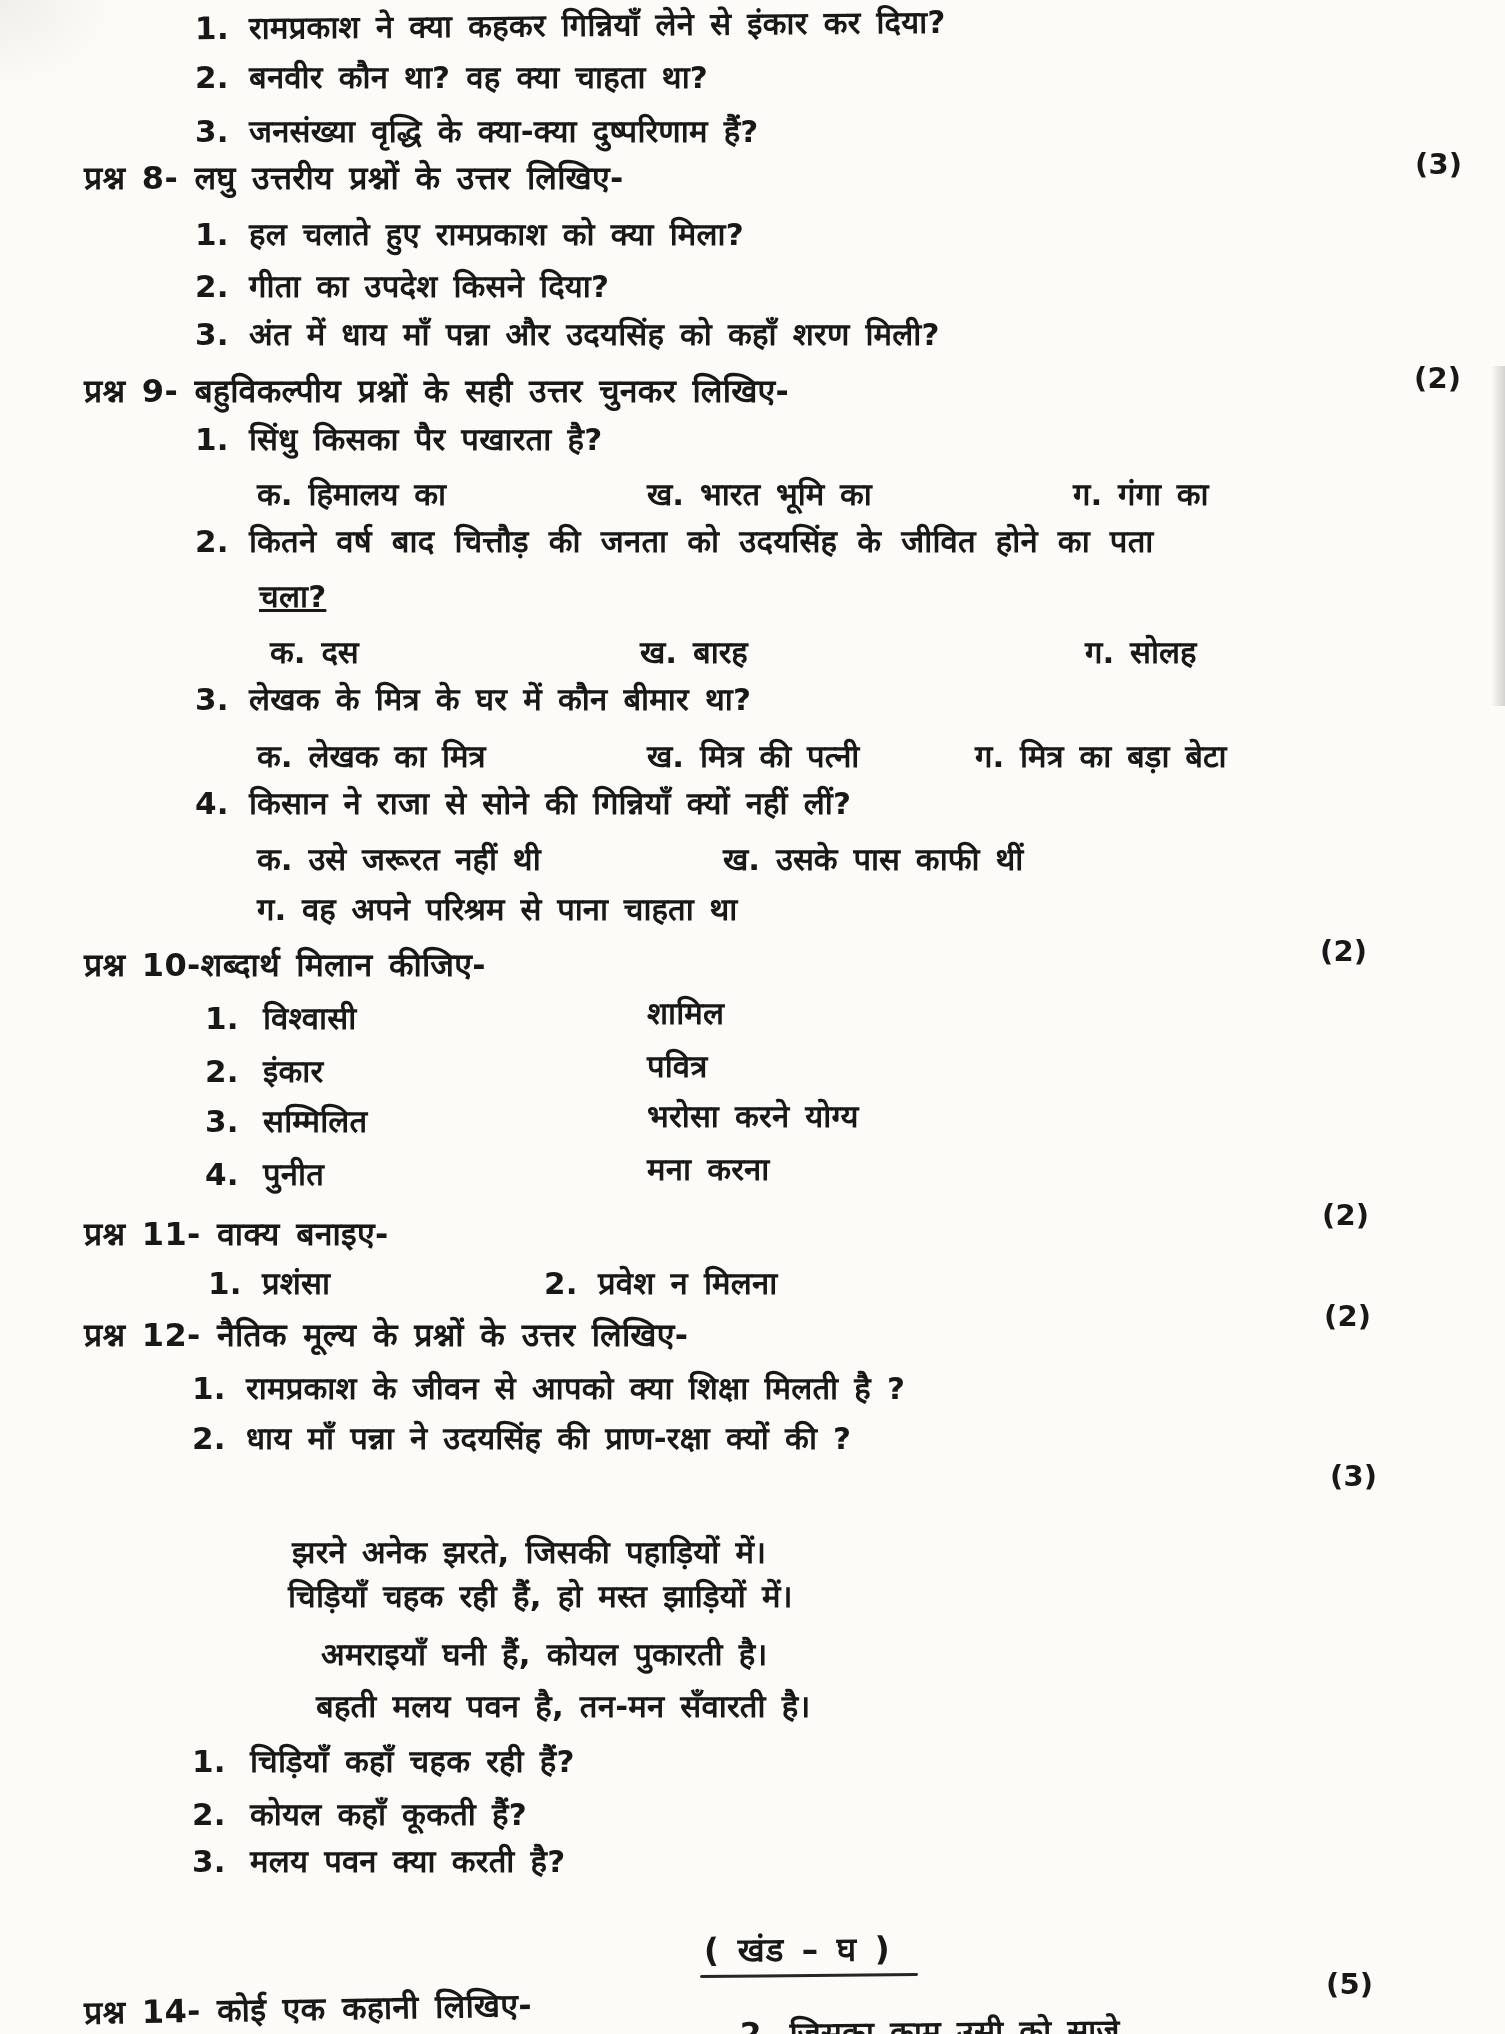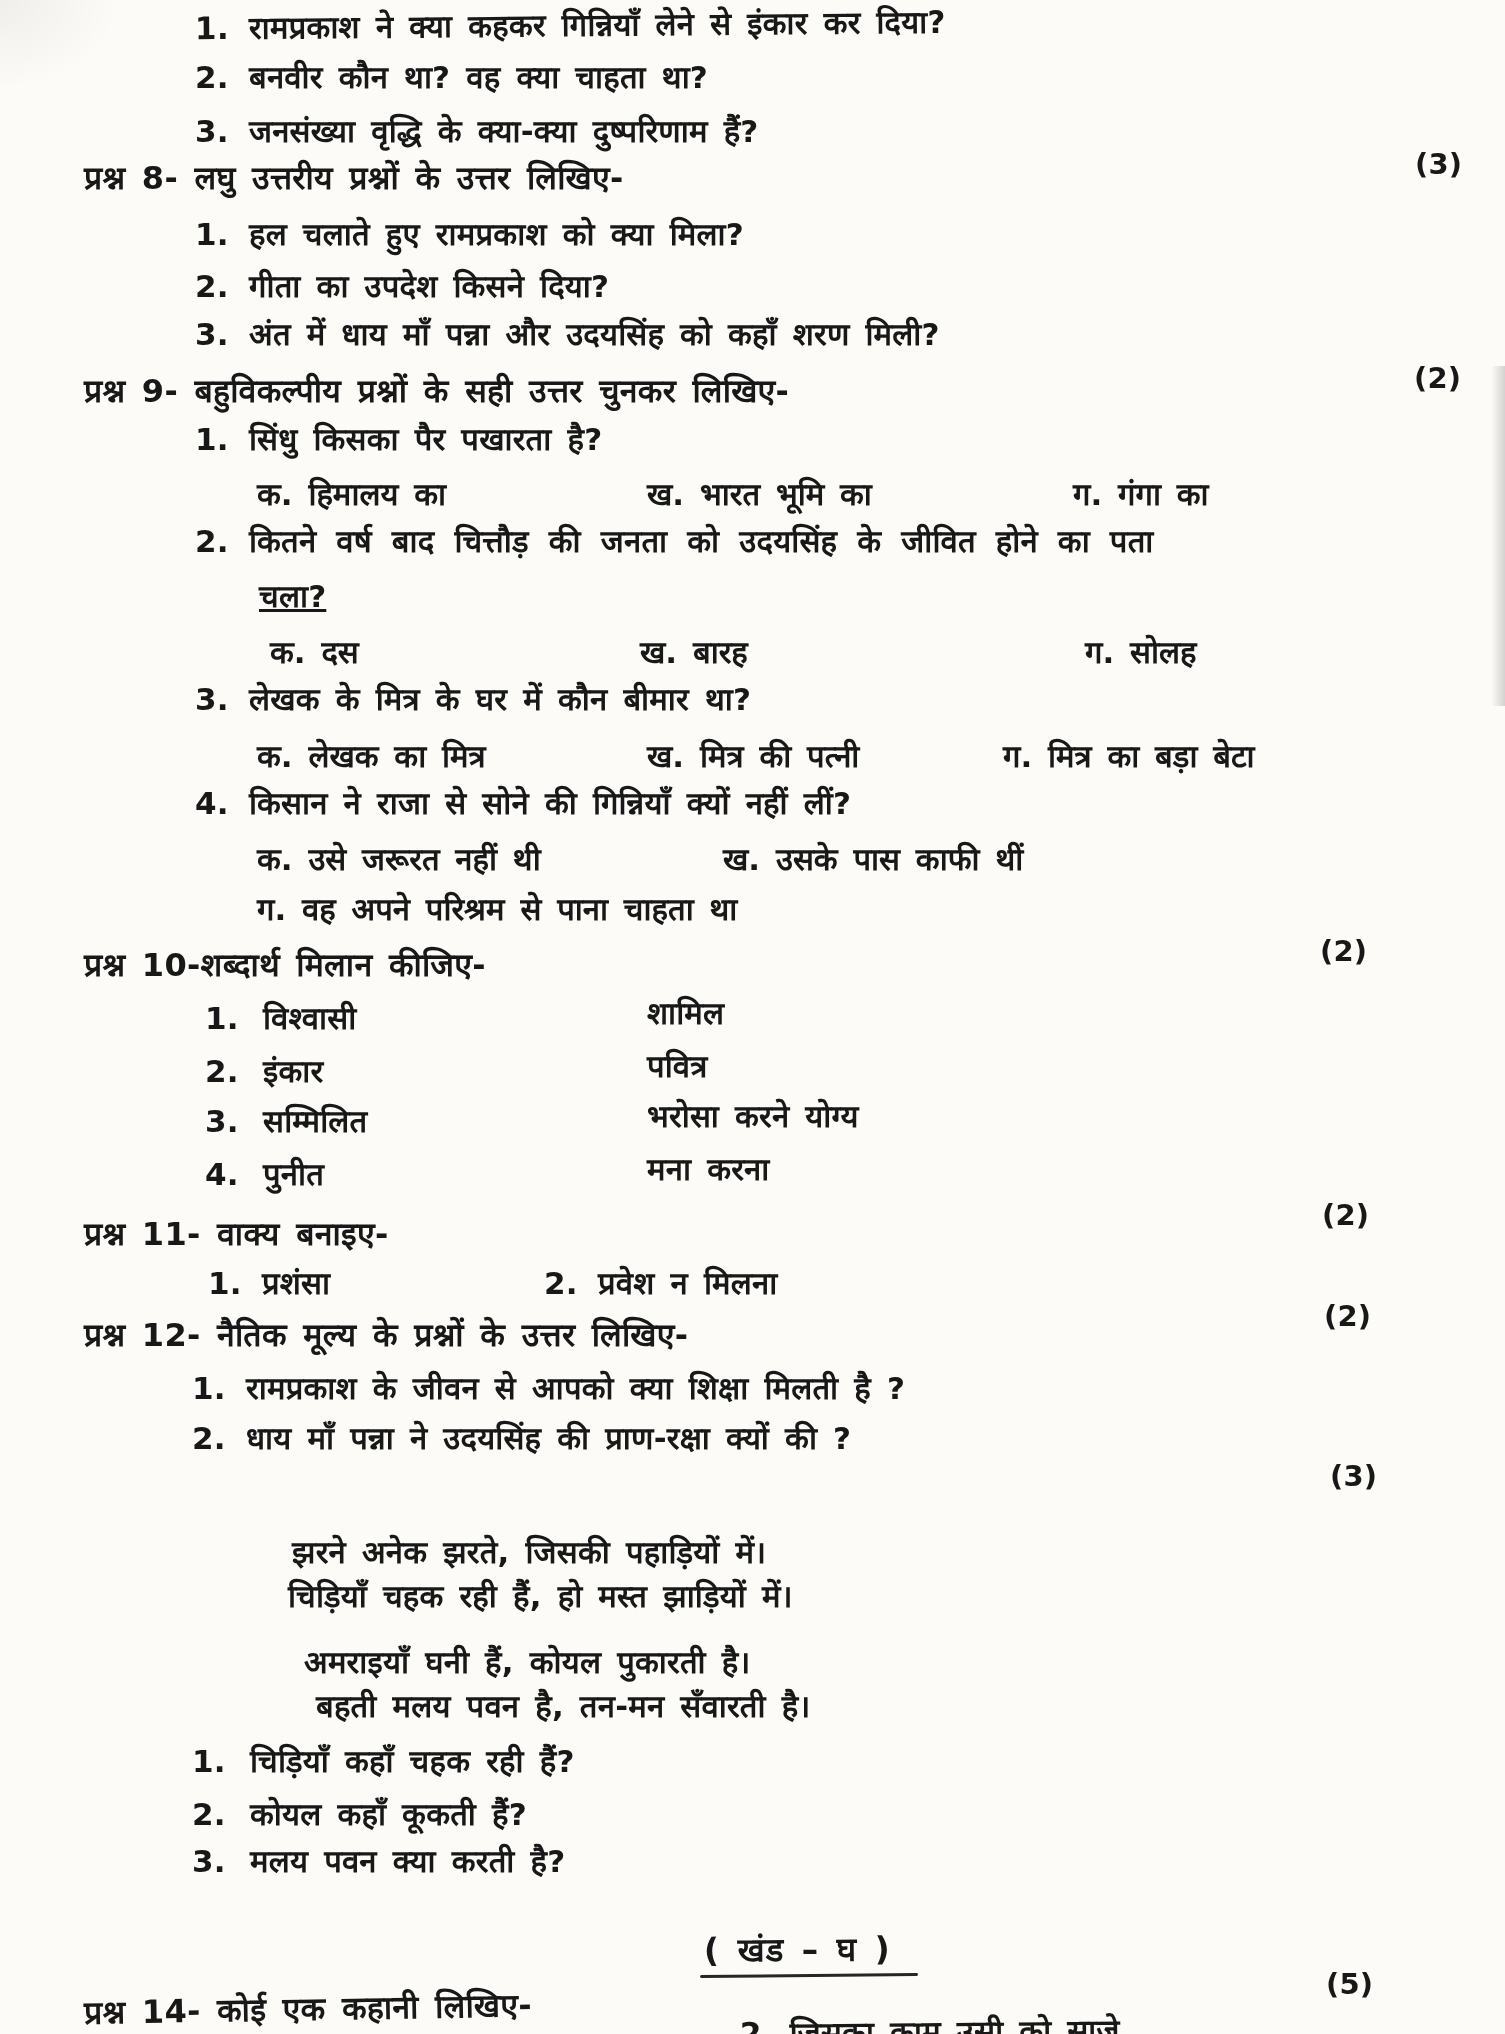--- a/index.html
+++ b/index.html
@@ -90,21 +90,21 @@
   <div class="line" style="left:259px;top:577px;text-decoration:underline;">चला?</div>
   <div class="opt" style="left:254px;top:630px;margin-left:16px;">क. दस</div>
   <div class="opt" style="left:640px;top:630px;">ख. बारह</div>
   <div class="opt" style="left:1085px;top:630px;">ग. सोलह</div>
 
   <div class="line" style="left:195px;top:680px;">
     <span class="num">3.</span><span>लेखक के मित्र के घर में कौन बीमार था?</span>
   </div>
   <div class="opt" style="left:257px;top:734px;">क. लेखक का मित्र</div>
   <div class="opt" style="left:647px;top:734px;">ख. मित्र की पत्नी</div>
-  <div class="opt" style="left:975px;top:734px;margin-left:28px;">ग. मित्र का बड़ा बेटा</div>
+  <div class="opt" style="left:975px;top:734px;">ग. मित्र का बड़ा बेटा</div>
 
   <div class="line" style="left:195px;top:784px;">
     <span class="num">4.</span><span>किसान ने राजा से सोने की गिन्नियाँ क्यों नहीं लीं?</span>
   </div>
   <div class="opt" style="left:257px;top:837px;">क. उसे जरूरत नहीं थी</div>
   <div class="opt" style="left:723px;top:837px;">ख. उसके पास काफी थीं</div>
   <div class="opt" style="left:257px;top:887px;">ग. वह अपने परिश्रम से पाना चाहता था</div>
 
   <div class="line mark" style="left:1320px;top:933px;">(2)</div>
   <div class="line h" style="left:84px;top:945px;">प्रश्न 10-शब्दार्थ मिलान कीजिए-</div>
@@ -140,21 +140,21 @@
   <div class="line" style="left:192px;top:1369px;">
     <span class="num">1.</span><span>रामप्रकाश के जीवन से आपको क्या शिक्षा मिलती है ?</span>
   </div>
   <div class="line" style="left:192px;top:1419px;">
     <span class="num">2.</span><span>धाय माँ पन्ना ने उदयसिंह की प्राण-रक्षा क्यों की ?</span>
   </div>
 
   <div class="line mark" style="left:1330px;top:1458px;">(3)</div>
   <div class="line verse" style="left:292px;top:1525px;margin-top:8px;">झरने अनेक झरते, जिसकी पहाड़ियों में।</div>
   <div class="line verse" style="left:288px;top:1577px;">चिड़ियाँ चहक रही हैं, हो मस्त झाड़ियों में।</div>
-  <div class="line verse" style="left:304px;top:1635px;margin-top:8px;">अमराइयाँ घनी हैं, कोयल पुकारती है।</div>
+  <div class="line verse" style="left:321px;top:1635px;">अमराइयाँ घनी हैं, कोयल पुकारती है।</div>
   <div class="line verse" style="left:316px;top:1687px;">बहती मलय पवन है, तन-मन सँवारती है।</div>
   <div class="line" style="left:192px;top:1742px;">
     <span class="num num-w58">1.</span><span>चिड़ियाँ कहाँ चहक रही हैं?</span>
   </div>
   <div class="line" style="left:192px;top:1795px;">
     <span class="num num-w58">2.</span><span>कोयल कहाँ कूकती हैं?</span>
   </div>
   <div class="line" style="left:192px;top:1842px;">
     <span class="num num-w58">3.</span><span>मलय पवन क्या करती है?</span>
   </div>

